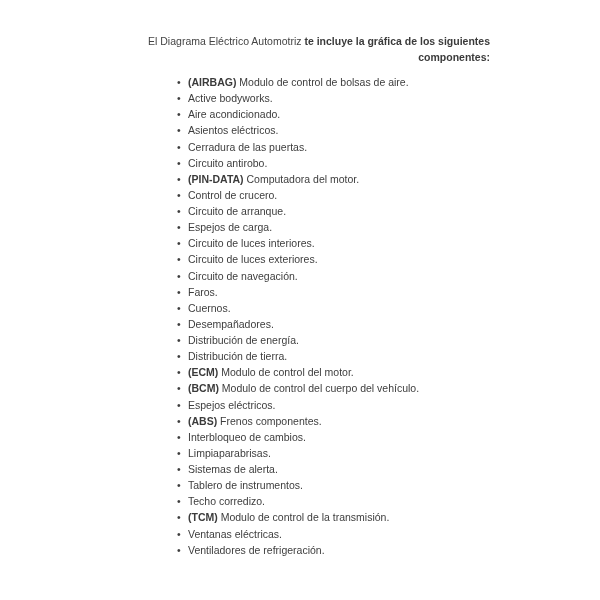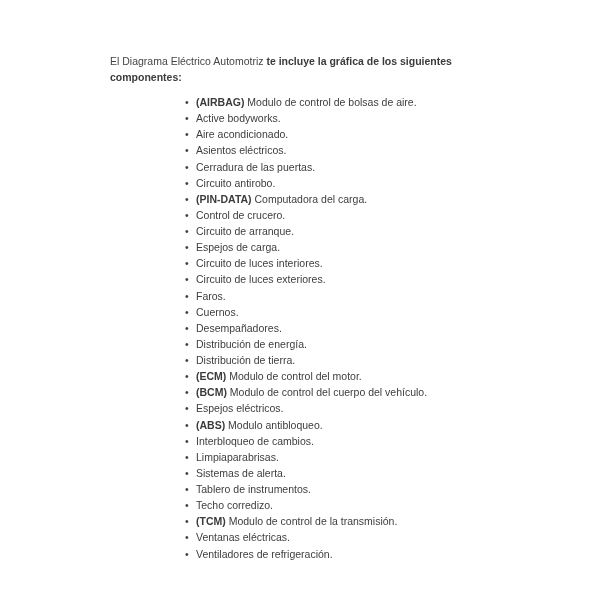--- a/index.html
+++ b/index.html
@@ -13,35 +13,35 @@
     font-family: "Liberation Sans", sans-serif;
     color: #3d3d3d;
     overflow: hidden;
   }
   .doc {
     width: 600px;
     height: 600px;
     position: relative;
   }
   .title {
-    margin: 53px auto 0 auto;
+    margin: 33px auto 0 auto;
     width: 380px;
-    text-align: left;
+    text-align: right;
     font-size: 10.5px;
     font-weight: 400;
     line-height: 16px;
     color: #444444;
   }
   .title strong {
     font-weight: 700;
     color: #3b3b3b;
   }
   ul.components {
     list-style: none;
-    margin: 9px 0 0 8px;
+    margin: 9px 0 0 0;
     padding: 0 12px 0 188px;
   }
   ul.components li {
     position: relative;
     font-size: 10.5px;
     line-height: 16.13px;
     color: #3d3d3d;
     white-space: nowrap;
   }
   ul.components li::before {
@@ -62,35 +62,36 @@
 <main class="doc">
   <h1 class="title"><span>El Diagrama Eléctrico Automotriz </span><strong>te incluye la gráfica de los siguientes componentes:</strong></h1>
 
   <ul class="components">
       <li><strong>(AIRBAG) </strong><span>Modulo de control de bolsas de aire.</span></li>
       <li><span>Active bodyworks.</span></li>
       <li><span>Aire acondicionado.</span></li>
       <li><span>Asientos eléctricos.</span></li>
       <li><span>Cerradura de las puertas.</span></li>
       <li><span>Circuito antirobo.</span></li>
-      <li><strong>(PIN-DATA) </strong><span>Computadora del carga.</span></li>
+      <li><strong>(PIN-DATA) </strong><span>Computadora del motor.</span></li>
       <li><span>Control de crucero.</span></li>
       <li><span>Circuito de arranque.</span></li>
       <li><span>Espejos de carga.</span></li>
       <li><span>Circuito de luces interiores.</span></li>
       <li><span>Circuito de luces exteriores.</span></li>
+      <li><span>Circuito de navegación.</span></li>
       <li><span>Faros.</span></li>
       <li><span>Cuernos.</span></li>
       <li><span>Desempañadores.</span></li>
       <li><span>Distribución de energía.</span></li>
       <li><span>Distribución de tierra.</span></li>
       <li><strong>(ECM) </strong><span>Modulo de control del motor.</span></li>
       <li><strong>(BCM) </strong><span>Modulo de control del cuerpo del vehículo.</span></li>
       <li><span>Espejos eléctricos.</span></li>
-      <li><strong>(ABS) </strong><span>Modulo antibloqueo.</span></li>
+      <li><strong>(ABS) </strong><span>Frenos componentes.</span></li>
       <li><span>Interbloqueo de cambios.</span></li>
       <li><span>Limpiaparabrisas.</span></li>
       <li><span>Sistemas de alerta.</span></li>
       <li><span>Tablero de instrumentos.</span></li>
       <li><span>Techo corredizo.</span></li>
       <li><strong>(TCM) </strong><span>Modulo de control de la transmisión.</span></li>
       <li><span>Ventanas eléctricas.</span></li>
       <li><span>Ventiladores de refrigeración.</span></li>
     </ul>
 </main>

